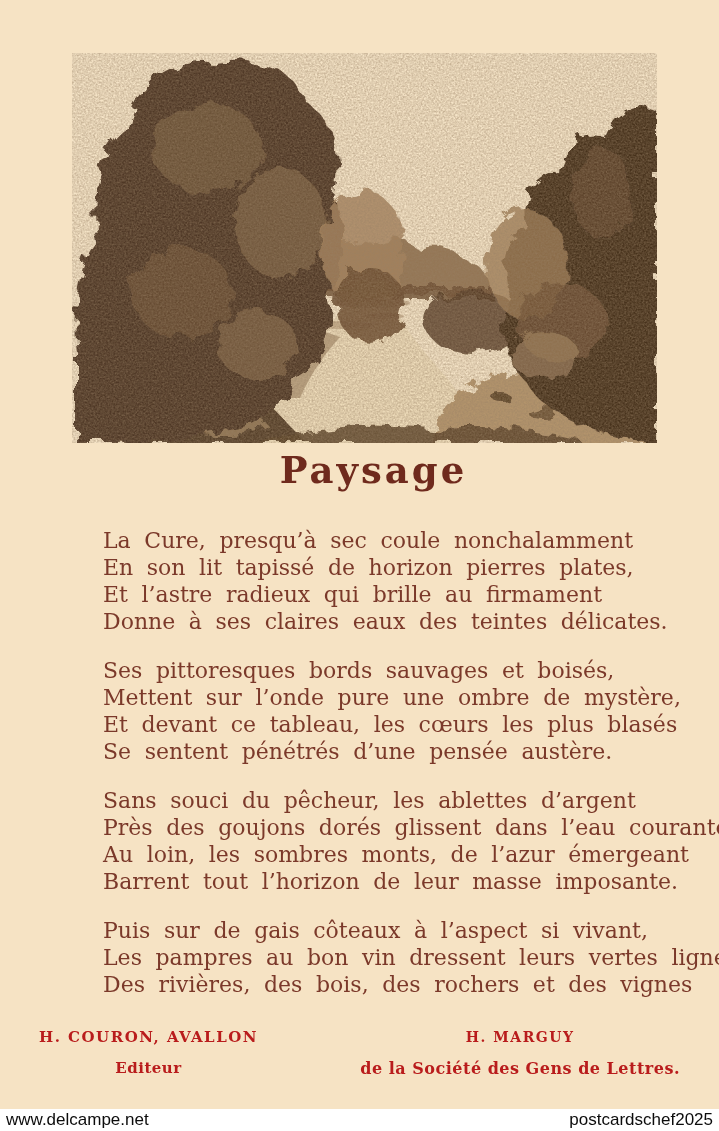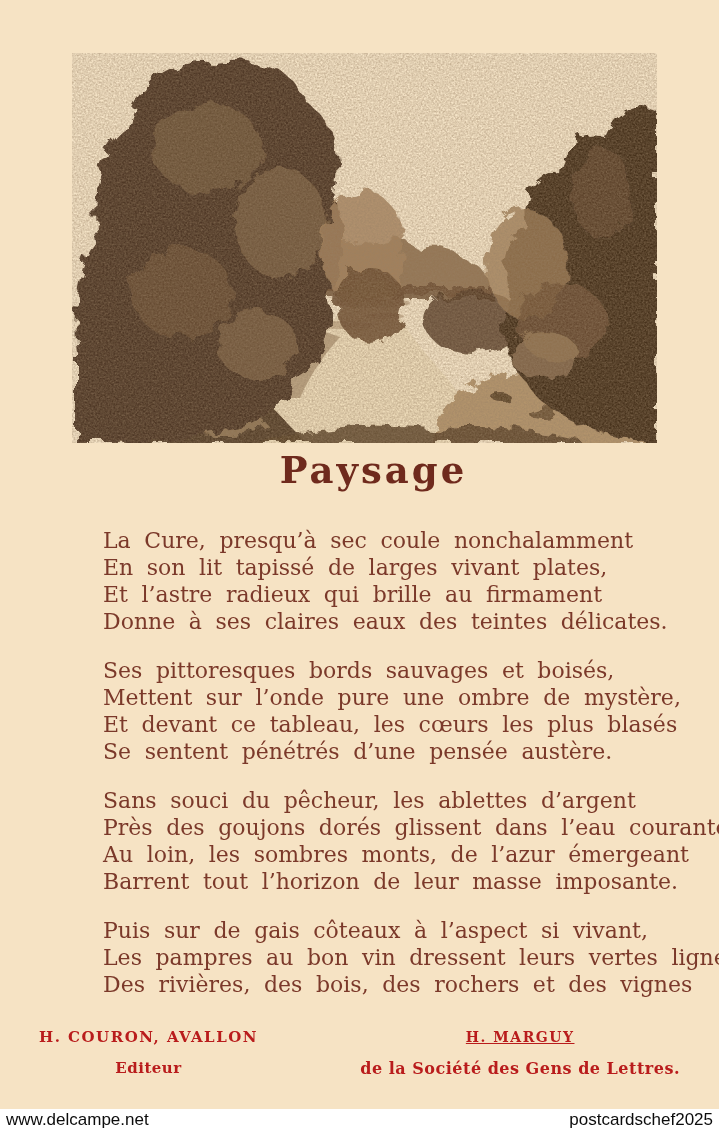--- a/index.html
+++ b/index.html
@@ -47,21 +47,21 @@
     font-family:"DejaVu Serif",serif;
     font-weight:bold;font-size:15px;line-height:19px;
     letter-spacing:1.5px;
   }
   .pub-sub{
     font-family:"DejaVu Serif",serif;
     font-weight:bold;font-size:15px;line-height:19px;
     letter-spacing:0.5px;
     margin-top:12px;
   }
-  .pub-right .pub-name{font-size:14px;text-decoration:underline;}
+  .pub-right .pub-name{font-size:14px;}
   .pub-right .pub-sub{font-size:16px;}
   .watermark-bar{
     position:absolute;left:0;bottom:0;
     width:719px;height:22px;
     background:#ffffff;
     display:flex;justify-content:space-between;align-items:center;
     padding:0 6px;box-sizing:border-box;
     font-family:"Liberation Sans","DejaVu Sans",sans-serif;
     font-size:17px;color:#0c0c0c;
   }
@@ -134,21 +134,21 @@
 
       <rect x="0" y="0" width="585" height="390" fill="#f5e4c7" filter="url(#grain)" opacity="0.5"></rect>
     </svg>
   </div>
 
   <div class="card-title">Paysage</div>
 
   <div class="poem">
     <div class="stanza">
       <div class="poem-line">La Cure, presqu’à sec coule nonchalamment</div>
-      <div class="poem-line">En son lit tapissé de larges vivant plates,</div>
+      <div class="poem-line">En son lit tapissé de horizon pierres plates,</div>
       <div class="poem-line">Et l’astre radieux qui brille au firmament</div>
       <div class="poem-line">Donne à ses claires eaux des teintes délicates.</div>
     </div>
     <div class="stanza">
       <div class="poem-line">Ses pittoresques bords sauvages et boisés,</div>
       <div class="poem-line">Mettent sur l’onde pure une ombre de mystère,</div>
       <div class="poem-line">Et devant ce tableau, les cœurs les plus blasés</div>
       <div class="poem-line">Se sentent pénétrés d’une pensée austère.</div>
     </div>
     <div class="stanza">

